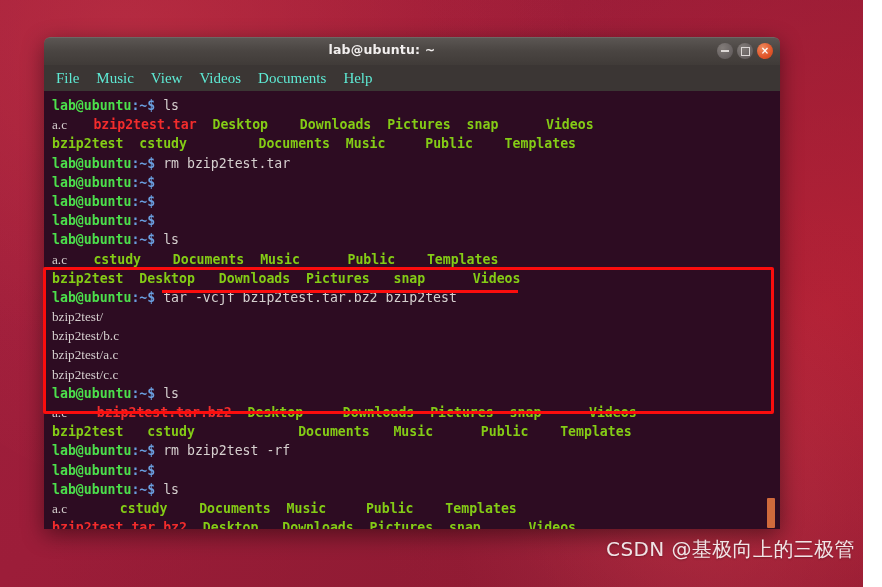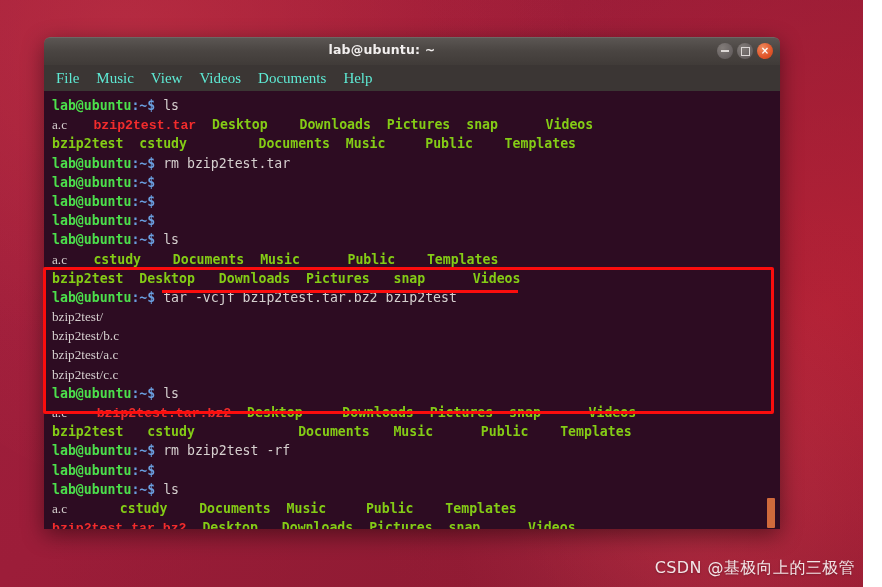--- a/index.html
+++ b/index.html
@@ -147,21 +147,21 @@
     font-size: 13.2px;
     line-height: 19.2px;
     white-space: pre;
     color: #d6d0cf;
   }
   .tline { height: 19.2px; }
   .c-prompt { color: #4ce04c; font-weight: bold; }
   .c-path   { color: #6a9fe0; font-weight: bold; }
   .c-cmd    { color: #d6d0cf; }
   .c-dir    { color: #84cc16; font-weight: bold; }
-  .c-arc    { color: #f22c2c; font-weight: bold; font-family: Liberation Mono, monospace; }
+  .c-arc    { color: #f22c2c; font-weight: bold; }
   .c-file   { color: #d6d0cf; font-family: Liberation Serif, serif; }
 
   
   #scrollbar-thumb {
     position: absolute;
     right: 5px;
     bottom: 2px;
     width: 8px;
     height: 30px;
     background: #cf6a3c;
@@ -188,24 +188,24 @@
     width: 356px;
     height: 3px;
     background: #fb0d0d;
     z-index: 21;
   }
 
   
   #watermark {
     position: absolute;
     right: 8px;
-    bottom: 8px;
+    bottom: 24px;
     color: rgba(255,255,255,0.88);
     font-family: "DejaVu Sans", sans-serif;
-    font-size: 16px;
+    font-size: 20px;
     letter-spacing: 0.4px;
     z-index: 30;
     text-shadow: 0 1px 2px rgba(0,0,0,0.25);
     margin-top: 25px;
   }
 </style>
 </head>
 <body>
 
 <div id="desktop">

